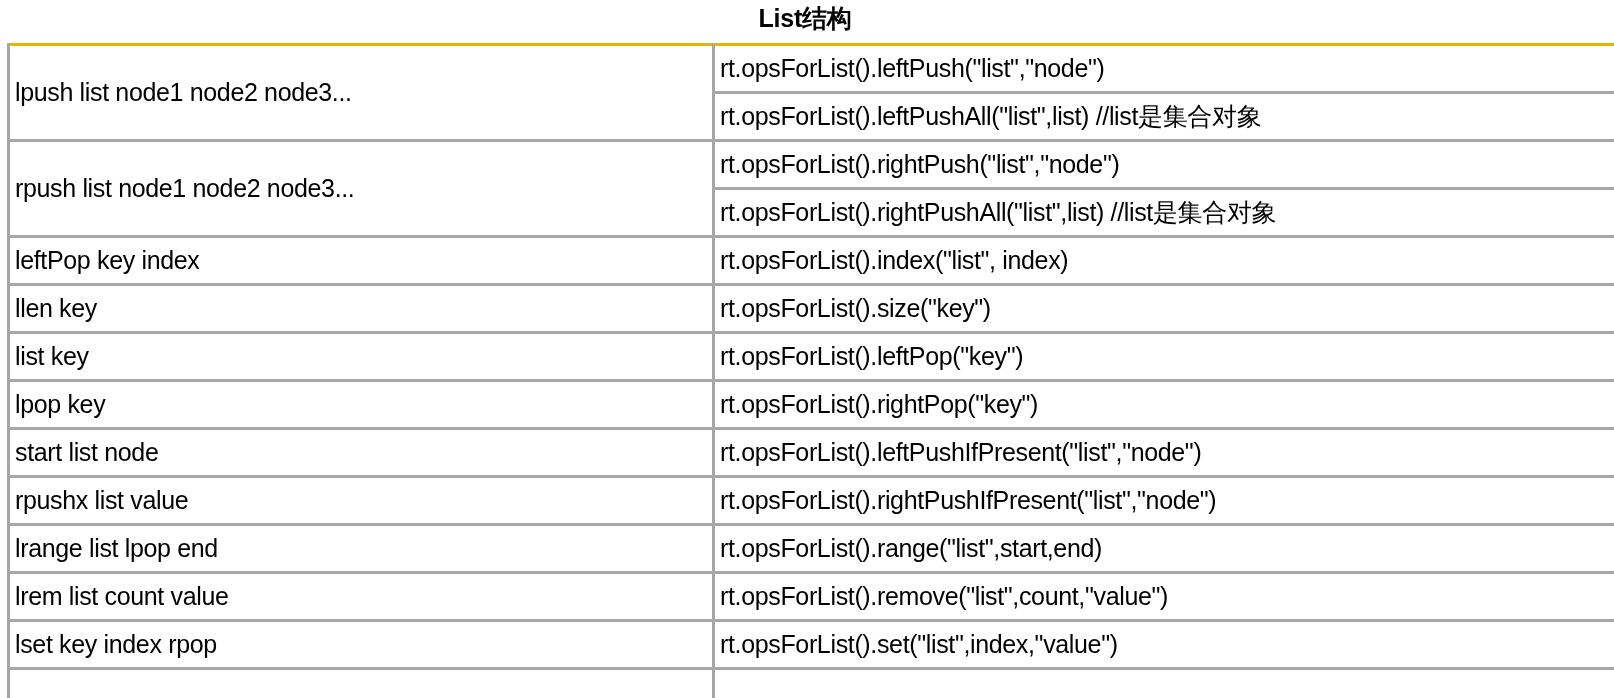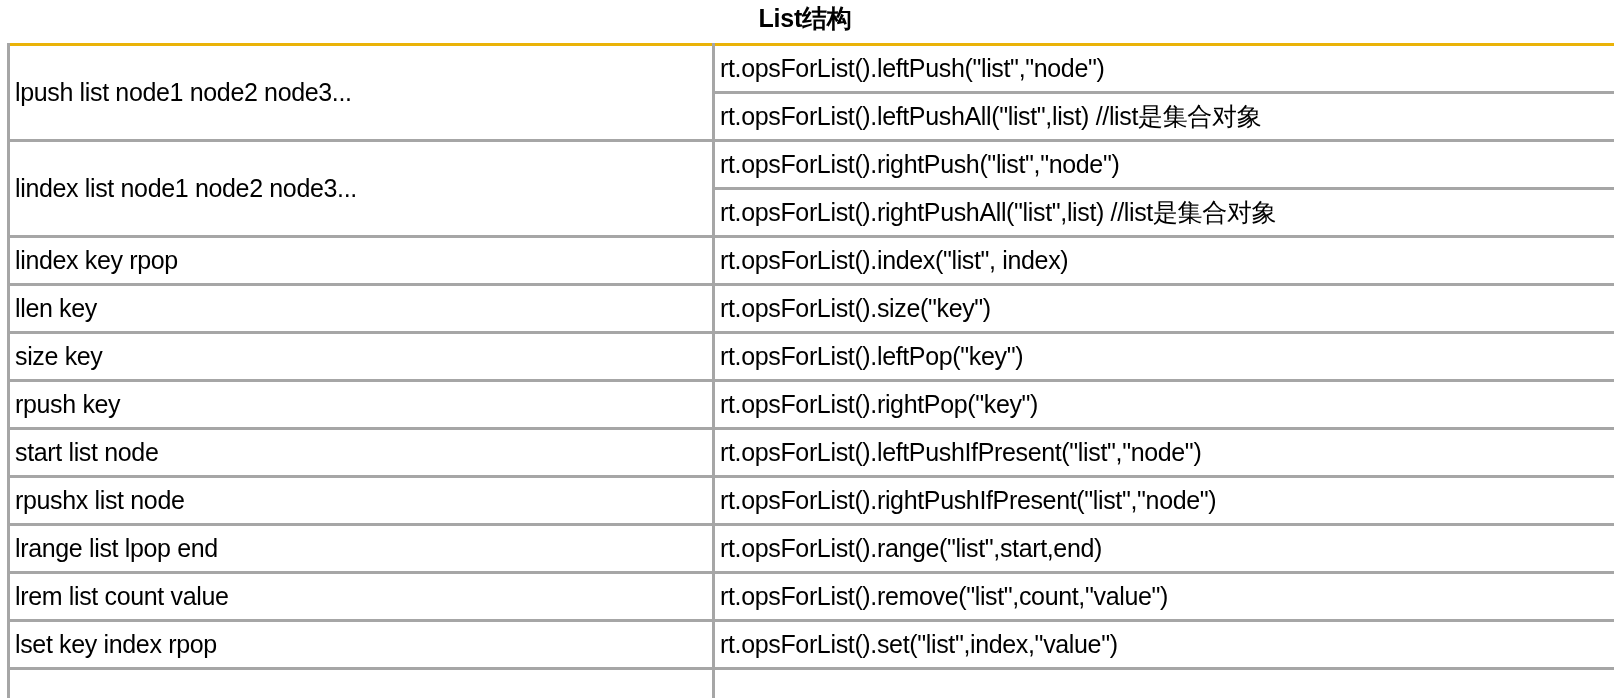--- a/index.html
+++ b/index.html
@@ -75,48 +75,48 @@
     </colgroup>
     <tbody>
         <tr class="tall-row">
           <td class="left-cell" rowspan="2">lpush list node1 node2 node3...</td>
           <td class="right-cell">rt.opsForList().leftPush("list","node")</td>
         </tr>
         <tr class="tall-row">
           <td class="right-cell">rt.opsForList().leftPushAll("list",list) //list是集合对象</td>
         </tr>
         <tr class="tall-row">
-          <td class="left-cell" rowspan="2">lindex list node1 node2 node3...</td>
+          <td class="left-cell" rowspan="2">rpush list node1 node2 node3...</td>
           <td class="right-cell">rt.opsForList().rightPush("list","node")</td>
         </tr>
         <tr class="tall-row">
           <td class="right-cell">rt.opsForList().rightPushAll("list",list) //list是集合对象</td>
         </tr>
         <tr>
-          <td class="left-cell">lindex key rpop</td>
+          <td class="left-cell">leftPop key index</td>
           <td class="right-cell">rt.opsForList().index("list", index)</td>
         </tr>
         <tr>
           <td class="left-cell">llen key</td>
           <td class="right-cell">rt.opsForList().size("key")</td>
         </tr>
         <tr>
-          <td class="left-cell">size key</td>
+          <td class="left-cell">list key</td>
           <td class="right-cell">rt.opsForList().leftPop("key")</td>
         </tr>
         <tr>
-          <td class="left-cell">rpush key</td>
+          <td class="left-cell">lpop key</td>
           <td class="right-cell">rt.opsForList().rightPop("key")</td>
         </tr>
         <tr>
           <td class="left-cell">start list node</td>
           <td class="right-cell">rt.opsForList().leftPushIfPresent("list","node")</td>
         </tr>
         <tr>
-          <td class="left-cell">rpushx list node</td>
+          <td class="left-cell">rpushx list value</td>
           <td class="right-cell">rt.opsForList().rightPushIfPresent("list","node")</td>
         </tr>
         <tr>
           <td class="left-cell">lrange list lpop end</td>
           <td class="right-cell">rt.opsForList().range("list",start,end)</td>
         </tr>
         <tr>
           <td class="left-cell">lrem list count value</td>
           <td class="right-cell">rt.opsForList().remove("list",count,"value")</td>
         </tr>

